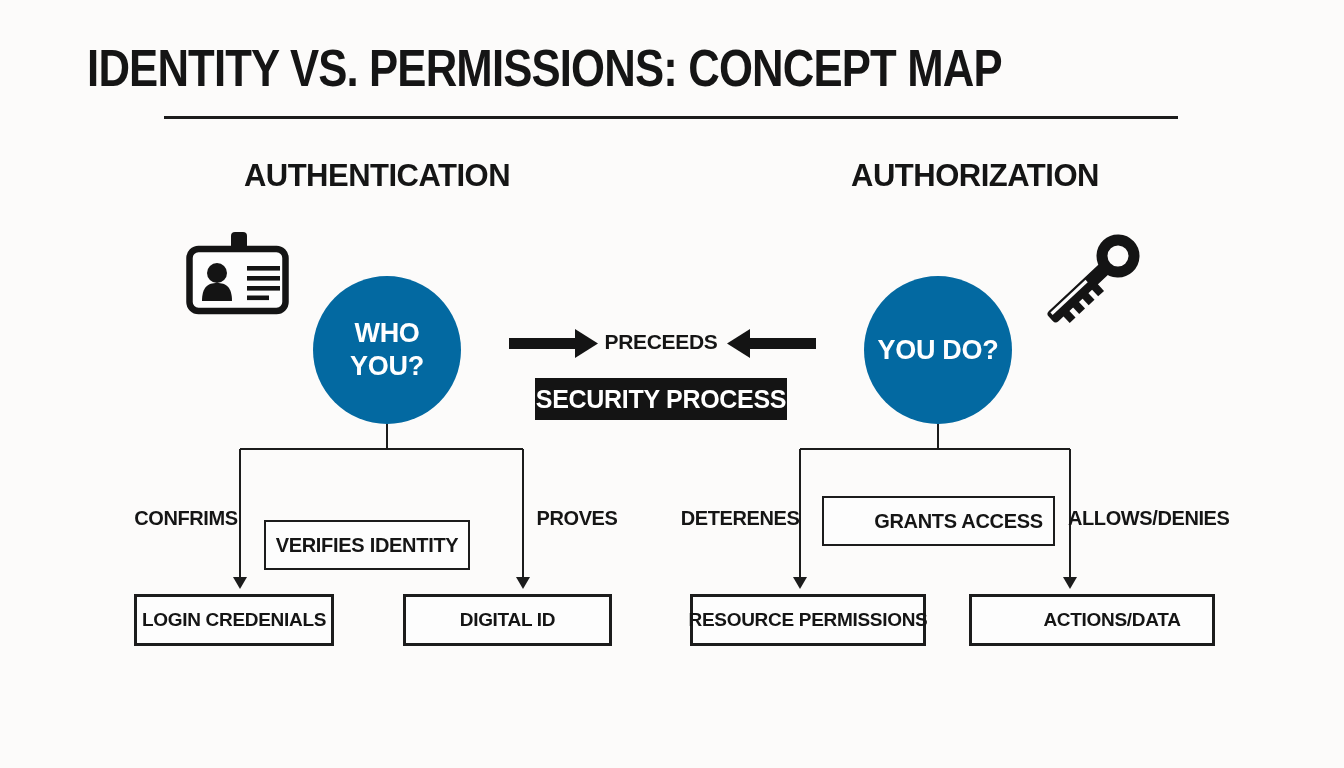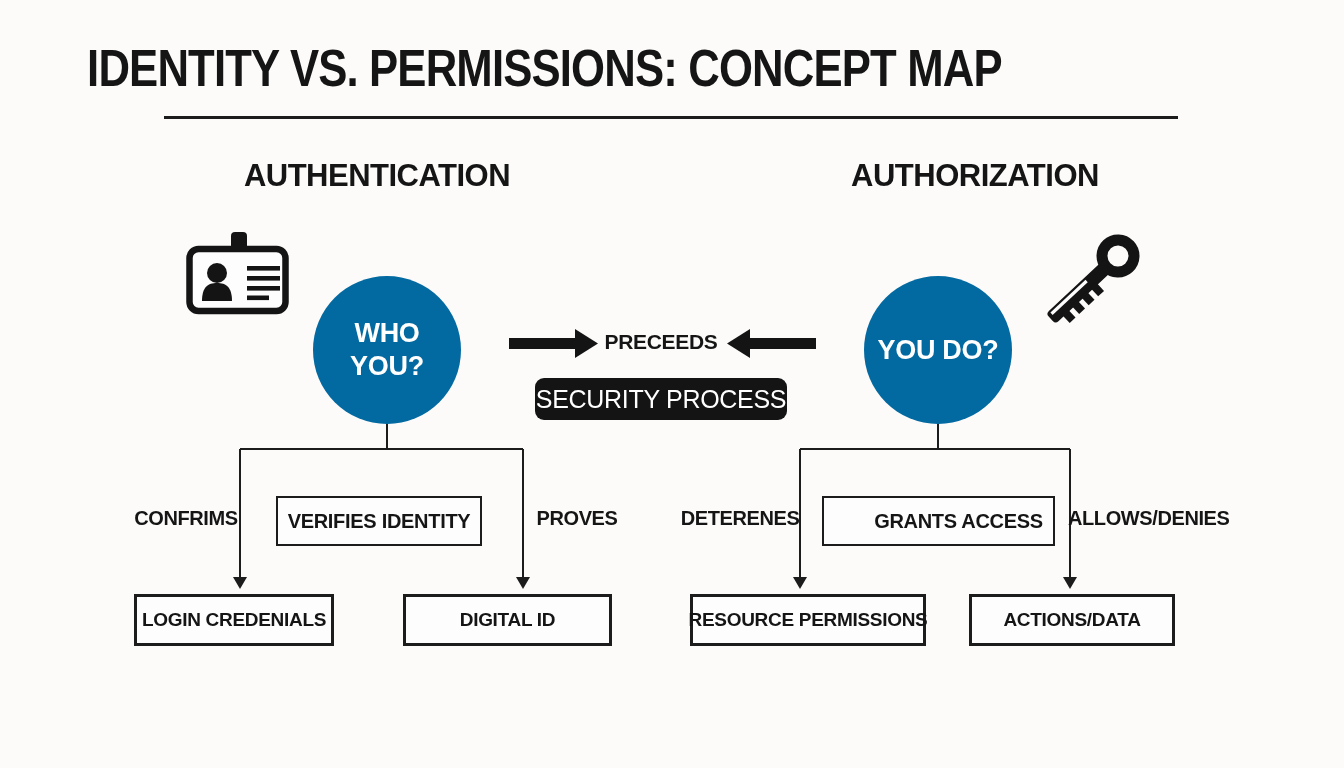--- a/index.html
+++ b/index.html
@@ -24,21 +24,21 @@
     display:flex;flex-direction:column;align-items:center;justify-content:center;
     font-size:27px;font-weight:700;line-height:1.22;letter-spacing:-0.3px;text-align:center;
   }
   .relation-label{
     top:330px;left:600px;width:122px;text-align:center;
     font-size:21px;font-weight:700;letter-spacing:-0.3px;white-space:nowrap;
   }
   .process-box{
     top:378px;left:535px;width:252px;height:42px;background:#141414;color:#fff;
     display:flex;align-items:center;justify-content:center;
-    font-size:25px;font-weight:400;letter-spacing:-0.3px;white-space:nowrap;border-radius:9px;
+    font-size:25px;font-weight:700;letter-spacing:-0.3px;white-space:nowrap;
   }
   .mid-box{
     top:496px;height:46px;border:2.5px solid #1c1c1c;background:#fdfdfd;
     display:flex;align-items:center;justify-content:center;
     font-size:20px;font-weight:700;letter-spacing:-0.3px;white-space:nowrap;
   }
   .edge-label{
     top:507px;font-size:20px;font-weight:700;letter-spacing:-0.4px;
     text-align:center;white-space:nowrap;
   }
@@ -116,26 +116,26 @@
       <path d="M938,424 V449 M800,449 H1070 M800,449 V579 M1070,449 V579"></path>
     </g>
     <g fill="#1c1c1c">
       <polygon points="233,577 247,577 240,589"></polygon>
       <polygon points="516,577 530,577 523,589"></polygon>
       <polygon points="793,577 807,577 800,589"></polygon>
       <polygon points="1063,577 1077,577 1070,589"></polygon>
     </g>
   </svg>
 
-  <div class="abs mid-box" style="left:276px;width:202px;">VERIFIES IDENTITY</div>
+  <div class="abs mid-box" style="left:264px;width:202px;margin-top:24px;">VERIFIES IDENTITY</div>
   <div class="abs mid-box" style="left:822px;width:189px;padding-left:40px;">GRANTS ACCESS</div>
 
   <div class="abs edge-label" style="left:118px;width:136px;">CONFRIMS</div>
   <div class="abs edge-label" style="left:527px;width:100px;">PROVES</div>
   <div class="abs edge-label" style="left:678px;width:124px;">DETERENES</div>
   <div class="abs edge-label" style="left:1068px;width:150px;">ALLOWS/DENIES</div>
 
   <div class="abs leaf-box" style="left:134px;width:194px;">LOGIN CREDENIALS</div>
   <div class="abs leaf-box" style="left:403px;width:203px;">DIGITAL ID</div>
   <div class="abs leaf-box" style="left:690px;width:230px;">RESOURCE PERMISSIONS</div>
-  <div class="abs leaf-box" style="left:969px;width:200px;">ACTIONS/DATA</div>
+  <div class="abs leaf-box" style="left:969px;width:200px;padding-left:40px;">ACTIONS/DATA</div>
 
 </div>
 
 </body></html>

